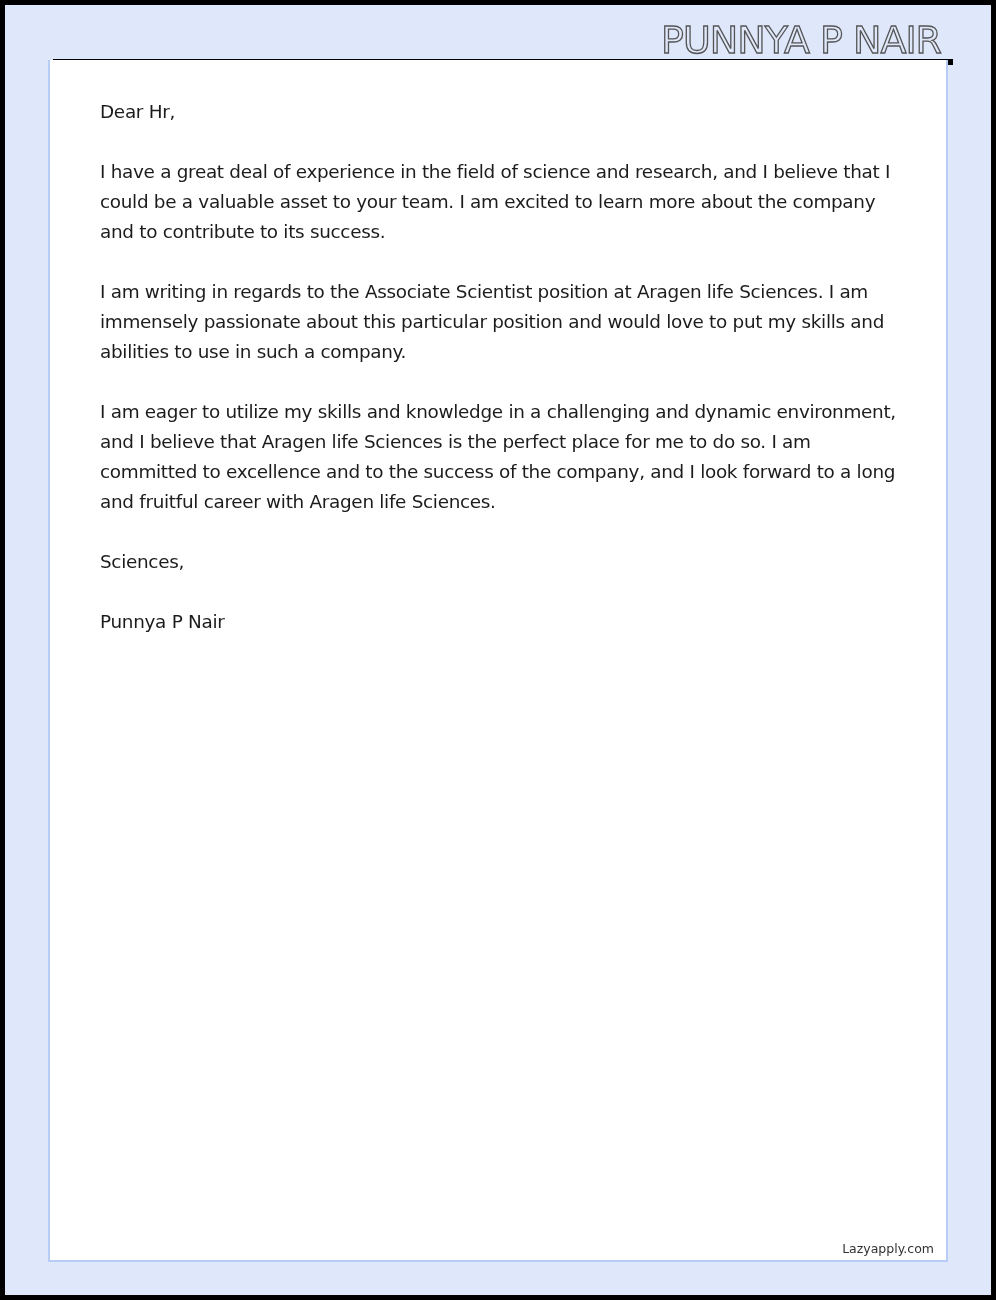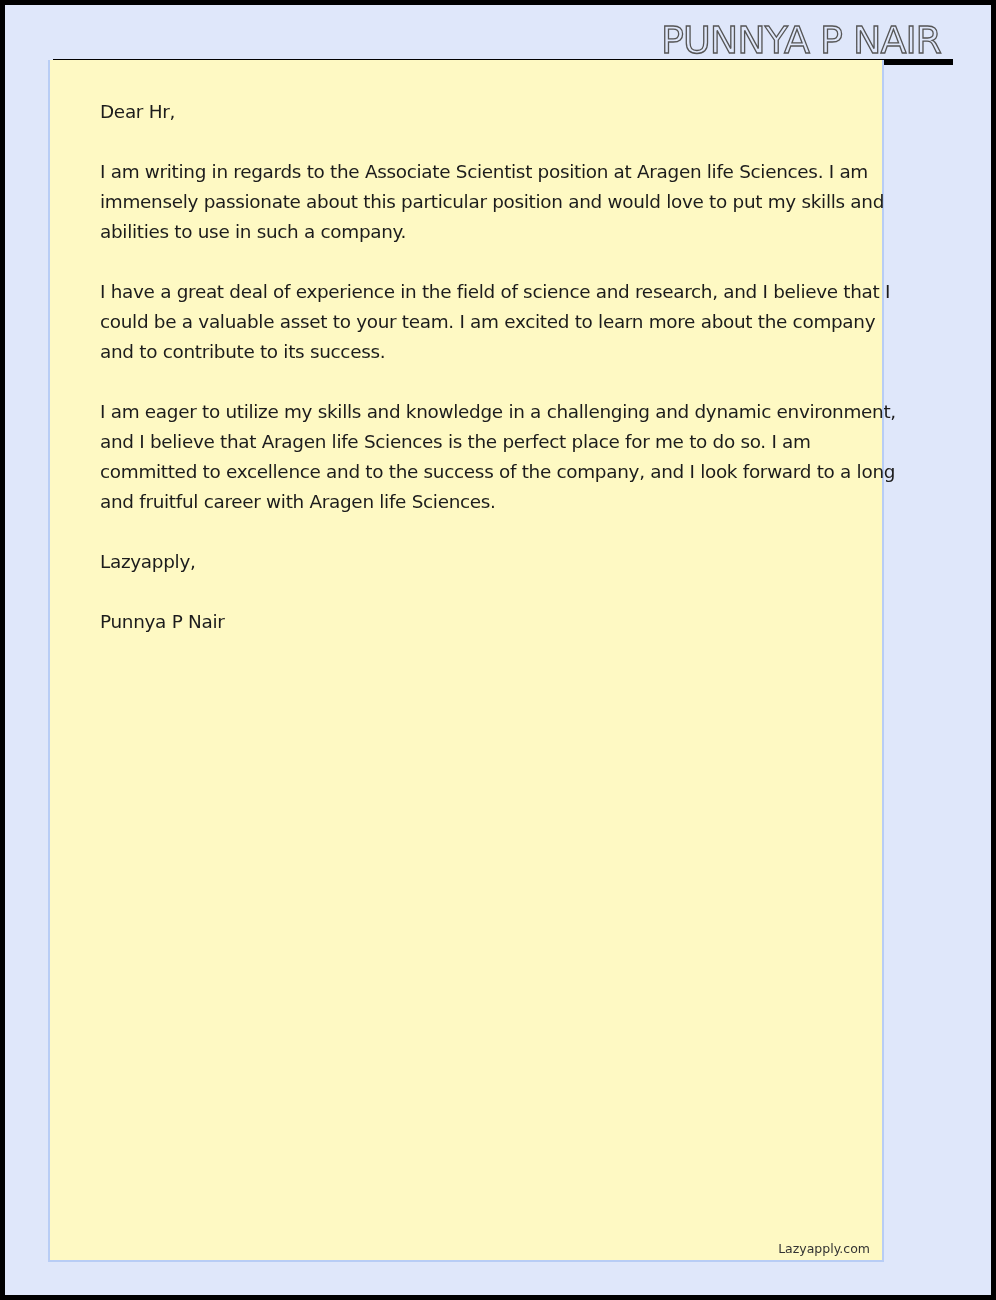--- a/index.html
+++ b/index.html
@@ -14,22 +14,22 @@
     font-family: "DejaVu Sans", sans-serif;
     font-size: 38px; letter-spacing: -1px;
     color: #dfe7fa;
     -webkit-text-stroke: 1.3px #555;
     line-height: 46px;
   }
   .rule {
     position: absolute; left: 48px; top: 54px; width: 900px; height: 6px; background: #000;
   }
   .page {
-    position: absolute; left: 48px; top: 60px; width: 836px; height: 1202px;
-    background: #fef9c3;
+    position: absolute; left: 48px; top: 60px; width: 900px; height: 1202px;
+    background: #ffffff;
     border-left: 2px solid #b8cdf5;
     border-right: 2px solid #b8cdf5;
     border-bottom: 2px solid #b8cdf5;
   }
   .content {
     position: absolute; left: 50px; top: 37px; width: 800px;
     font-size: 18.4px; line-height: 30px; color: #1c1c1c;
     letter-spacing: -0.3px;
   }
   .content p { margin-bottom: 30px; }
@@ -44,20 +44,20 @@
 <body>
 
 <div class="frame">
   <div class="name-title">PUNNYA P NAIR</div>
   <div class="rule"></div>
 </div>
 
 <div class="page">
   <div class="content">
     <p>Dear Hr,</p>
+    <p>I have a great deal of experience in the field of science and research, and I believe that I could be a valuable asset to your team. I am excited to learn more about the company and to contribute to its success.</p>
     <p>I am writing in regards to the Associate Scientist position at Aragen life Sciences. I am immensely passionate about this particular position and would love to put my skills and abilities to use in such a company.</p>
-    <p>I have a great deal of experience in the field of science and research, and I believe that I could be a valuable asset to your team. I am excited to learn more about the company and to contribute to its success.</p>
     <p>I am eager to utilize my skills and knowledge in a challenging and dynamic environment, and I believe that Aragen life Sciences is the perfect place for me to do so. I am committed to excellence and to the success of the company, and I look forward to a long and fruitful career with Aragen life Sciences.</p>
-    <p>Lazyapply,</p>
+    <p>Sciences,</p>
     <p class="sig">Punnya P Nair</p>
   </div>
   <div class="footer">Lazyapply.com</div>
 </div>
 
 </body></html>

